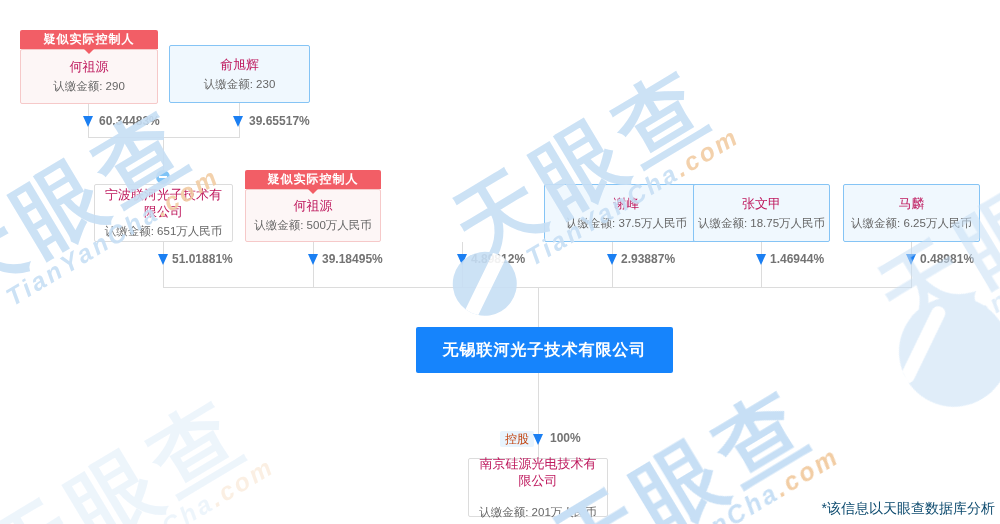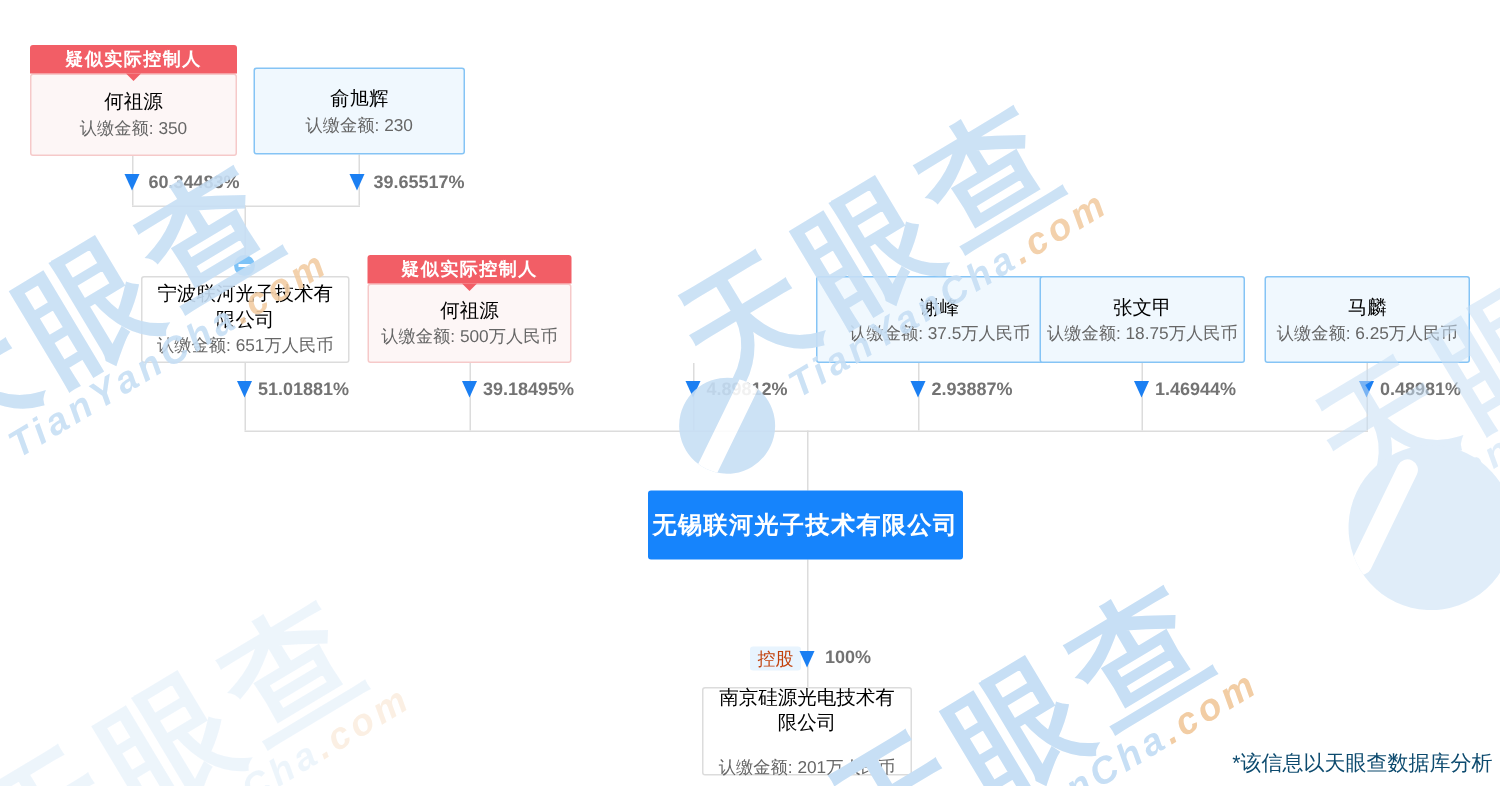--- a/index.html
+++ b/index.html
@@ -14,21 +14,21 @@
   
   .tri { position:absolute; width:0; height:0;
     border-left:5.5px solid transparent; border-right:5.5px solid transparent;
     border-top:11px solid #1b7ff2; }
   
   .pct { position:absolute; font-size:12px; font-weight:700; color:#737373; white-space:nowrap; line-height:13px; }
   
   .box { position:absolute; display:flex; flex-direction:column; align-items:center;
     justify-content:center; text-align:center; border-radius:2px; padding:2px 5px;
     background:#fff; border:1px solid #dcdcdc; }
-  .box .name { font-size:13px; color:#000000; line-height:17px; }
+  .box .name { font-size:13px; color:#be185d; line-height:17px;font-family:Liberation Mono, monospace; }
   .box .amt  { font-size:11.5px; color:#666; line-height:16px; margin-top:2px; white-space:nowrap; }
   .box.blue { border:1px solid #85c4f5; background:#f0f8fe; }
   .box.red  { border:1px solid #f6c9c9; background:#fdf6f6; }
   
   .badge { position:absolute; background:#f25e66; color:#fff; font-size:12px; font-weight:700;
     display:flex; align-items:center; justify-content:center; border-radius:2px 2px 0 0;
     letter-spacing:1px; z-index:3; }
   .badge::after { content:""; position:absolute; left:50%; bottom:-5px; margin-left:-5px;
     width:0; height:0; border-left:5px solid transparent; border-right:5px solid transparent;
     border-top:5px solid #f25e66; }
@@ -74,21 +74,21 @@
     <div class="vline" style="left:612px;top:242px;height:45px;"></div>
     <div class="vline" style="left:761px;top:242px;height:45px;"></div>
     <div class="vline" style="left:911px;top:242px;height:45px;"></div>
     <div class="hline" style="left:163px;top:287px;width:749px;"></div>
     <div class="vline" style="left:538px;top:287px;height:40px;"></div>
     <div class="vline" style="left:538px;top:373px;height:85px;"></div>
 
     <div class="badge" style="left:20px;top:30px;width:138px;height:19px;">疑似实际控制人</div>
     <div class="box red" style="left:20px;top:49px;width:138px;height:55px;">
       <div class="name">何祖源</div>
-      <div class="amt">认缴金额: 350</div>
+      <div class="amt">认缴金额: 290</div>
     </div>
     <div class="box blue" style="left:169px;top:45px;width:141px;height:58px;">
       <div class="name">俞旭辉</div>
       <div class="amt">认缴金额: 230</div>
     </div>
     <div class="tri" style="left:83px;top:116px;"></div>
     <div class="pct" style="left:99px;top:115px;">60.34483%</div>
     <div class="tri" style="left:233px;top:116px;"></div>
     <div class="pct" style="left:249px;top:115px;">39.65517%</div>
 
@@ -122,21 +122,21 @@
     <div class="pct" style="left:322px;top:253px;">39.18495%</div>
     <div class="tri" style="left:457px;top:254px;"></div>
     <div class="pct" style="left:471px;top:253px;">4.89812%</div>
     <div class="tri" style="left:607px;top:254px;"></div>
     <div class="pct" style="left:621px;top:253px;">2.93887%</div>
     <div class="tri" style="left:756px;top:254px;"></div>
     <div class="pct" style="left:770px;top:253px;">1.46944%</div>
     <div class="tri" style="left:906px;top:254px;"></div>
     <div class="pct" style="left:920px;top:253px;">0.48981%</div>
 
-    <div class="main-box" style="left:432px;top:327px;width:210px;height:46px;">无锡联河光子技术有限公司</div>
+    <div class="main-box" style="left:416px;top:327px;width:257px;height:46px;">无锡联河光子技术有限公司</div>
 
     <div class="hold-tag" style="left:500px;top:431px;">控股</div>
     <div class="tri" style="left:533px;top:434px;"></div>
     <div class="pct" style="left:550px;top:432px;">100%</div>
 
     <div class="box" style="left:468px;top:458px;width:140px;height:59px;gap:12px;">
       <div class="name">南京硅源光电技术有限公司</div>
       <div class="amt">认缴金额: 201万人民币</div>
     </div>
 

